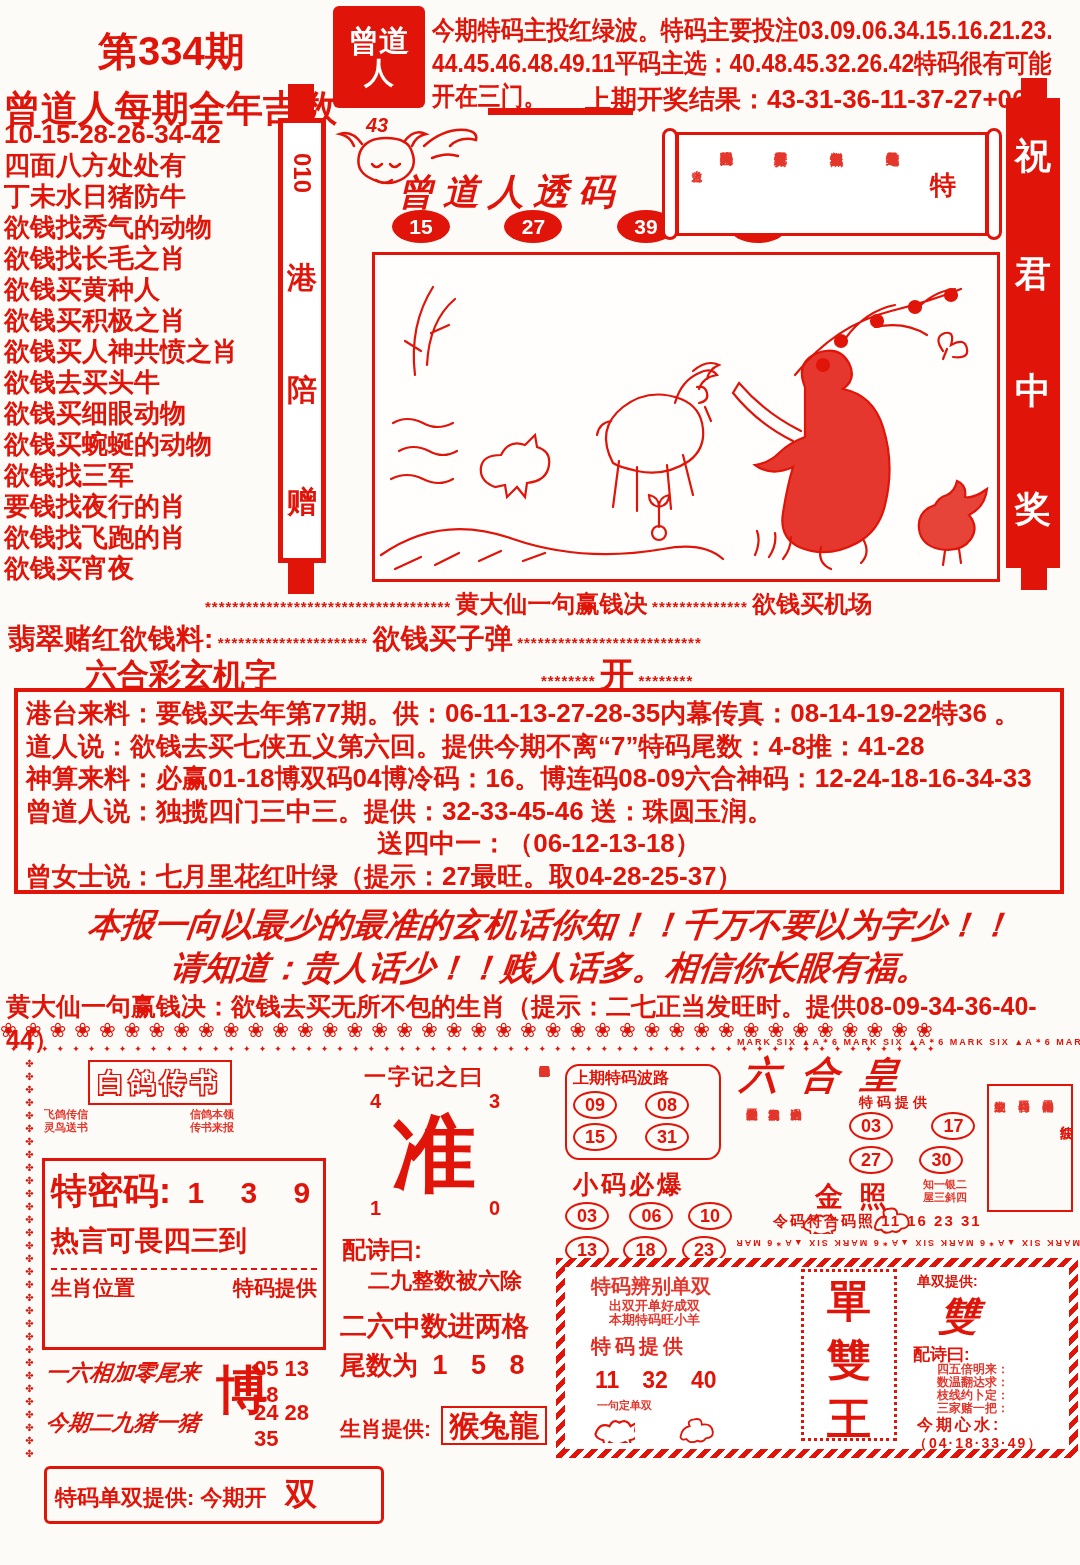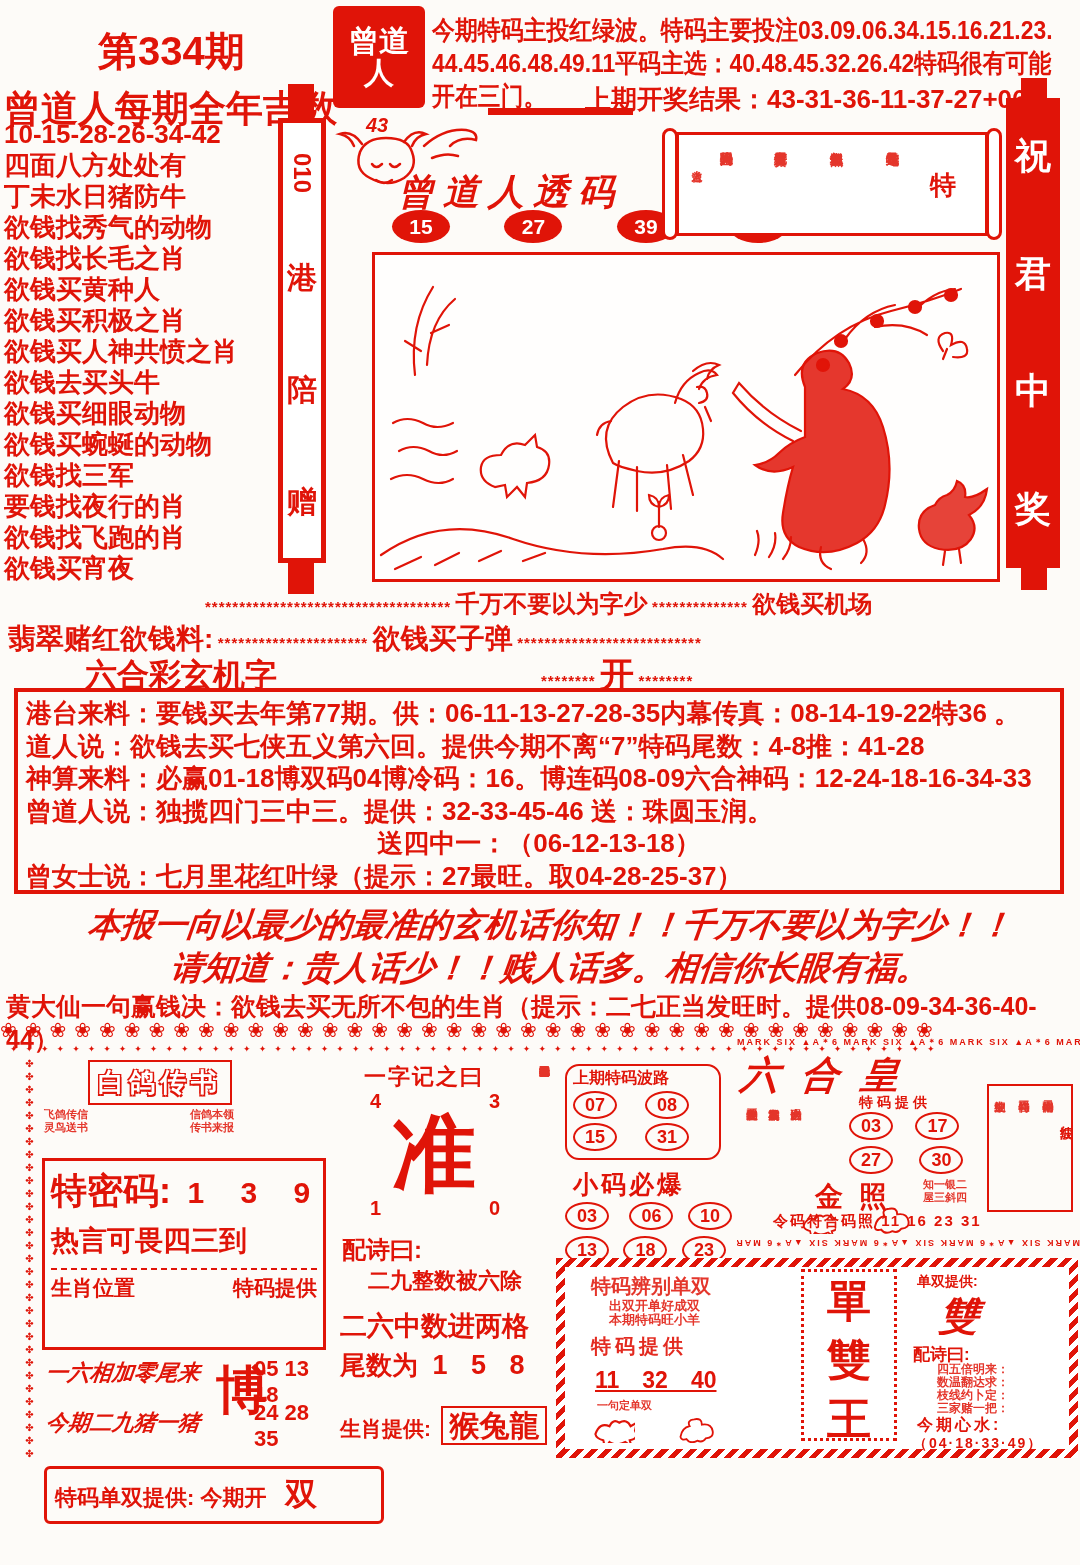--- a/index.html
+++ b/index.html
@@ -153,21 +153,21 @@
         <path d="M560 250 q-18 6 -16 24 q2 16 20 20 q22 4 32 -10 q8 -12 -2 -24 q16 -8 18 -26 q-14 10 -22 8 q2 -12 -8 -16 q-2 10 -10 14 q-8 2 -12 10 z" fill="#e01408" fill-opacity=".8"></path>
         <path d="M570 296 l-2 14 M584 294 l2 14"></path>
 
         <path d="M380 300 q6 -14 2 -24 M394 302 q8 -12 6 -24 M408 304 q8 -10 8 -22"></path>
       </g>
     </svg>
   </div>
 
   <div class="abs" style="left:205px;top:588px;width:870px;white-space:nowrap;">
     <span class="stars">************************************</span>
-    <span class="b" style="font-size:24px;">千万不要以为字少</span>
+    <span class="b" style="font-size:24px;">黄大仙一句赢钱决</span>
     <span class="stars">**************</span>
     <span class="b" style="font-size:24px;">欲钱买机场</span>
   </div>
   <div class="abs" style="left:8px;top:620px;width:1060px;white-space:nowrap;">
     <span class="b" style="font-size:28px;">翡翠赌红欲钱料:</span>
     <span class="stars">**********************</span>
     <span class="b" style="font-size:28px;">欲钱买子弹</span>
     <span class="stars">***************************</span>
   </div>
   <div class="abs" style="left:85px;top:652px;width:990px;white-space:nowrap;">
@@ -248,21 +248,21 @@
       <span class="b" style="font-size:21px;">生肖提供:</span>
       <span class="b" style="font-size:30px;border:2px solid var(--red);padding:1px 6px;margin-left:6px;">猴兔龍</span>
     </div>
   </div>
 
   <div class="abs vtext tiny" style="left:538px;top:1058px;height:396px;font-size:10px;overflow:hidden;">玄机妙算特码生肖波色单双大小尽在六合彩报中每期公开玄机妙算特码生肖波色单双</div>
 
   <div class="abs" style="left:565px;top:1064px;width:168px;height:190px;">
     <div class="abs" style="left:0;top:0;width:156px;height:96px;border:2px solid var(--red);border-radius:14px;padding:2px 6px;">
       <div class="b" style="font-size:16px;">上期特码波路</div>
-      <div style="margin-top:2px;"><span class="circ">07</span><span class="circ" style="margin-left:28px;">08</span></div>
+      <div style="margin-top:2px;"><span class="circ">09</span><span class="circ" style="margin-left:28px;">08</span></div>
       <div style="margin-top:4px;"><span class="circ">15</span><span class="circ" style="margin-left:28px;">31</span></div>
     </div>
     <div class="abs b" style="left:8px;top:104px;font-size:25px;letter-spacing:3px;">小码必爆</div>
     <div class="abs" style="left:0;top:138px;white-space:nowrap;">
       <span class="circ">03</span>
       <span class="circ" style="margin-left:16px;">06</span>
       <span class="circ" style="margin-left:10px;">10</span>
     </div>
     <div class="abs" style="left:0;top:172px;white-space:nowrap;">
       <span class="circ">13</span>
@@ -273,21 +273,21 @@
 
   <div class="abs" style="left:737px;top:1036px;width:343px;height:212px;">
     <div class="abs mark" style="left:0;top:0;width:343px;">MARK SIX ▲A＊6 MARK SIX ▲A＊6 MARK SIX ▲A＊6 MARK SIX ▲A＊6</div>
     <div class="abs brush" style="left:4px;top:14px;font-size:38px;letter-spacing:22px;">六合皇</div>
     <div class="abs vtext tiny" style="left:8px;top:64px;height:130px;">上期特码开红波</div>
     <div class="abs vtext tiny" style="left:30px;top:64px;height:130px;">本期玄机看波路</div>
     <div class="abs vtext tiny" style="left:52px;top:64px;height:130px;">六合金码次次中</div>
     <div class="abs b" style="left:122px;top:58px;font-size:14px;letter-spacing:4px;">特码提供</div>
     <div class="abs" style="left:112px;top:76px;white-space:nowrap;">
       <span class="circ">03</span>
-      <span class="circ" style="margin-left:18px;">17</span>
+      <span class="circ" style="margin-left:34px;">17</span>
     </div>
     <div class="abs" style="left:112px;top:110px;white-space:nowrap;">
       <span class="circ">27</span>
       <span class="circ" style="margin-left:22px;">30</span>
     </div>
     <div class="abs b" style="left:78px;top:142px;font-size:28px;letter-spacing:16px;">金照</div>
     <div class="abs tiny" style="left:186px;top:142px;">
       <div>知一银二</div>
       <div>屋三斜四</div>
     </div>
@@ -314,21 +314,21 @@
   </div>
 
   <div class="abs hatch" style="left:556px;top:1258px;width:522px;height:200px;">
     <div class="hatch-in">
       <div class="abs b" style="left:26px;top:6px;font-size:20px;opacity:.85;">特码辨别单双</div>
       <div class="abs tiny" style="left:44px;top:32px;font-size:13px;line-height:14px;">
         <div>出双开单好成双</div>
         <div>本期特码旺小羊</div>
       </div>
       <div class="abs b" style="left:26px;top:66px;font-size:20px;letter-spacing:4px;opacity:.9;">特码提供</div>
-      <div class="abs b" style="left:30px;top:98px;font-size:23px;text-decoration:underline;">11　32　40</div>
+      <div class="abs b" style="left:30px;top:98px;font-size:23px;">11　32　40</div>
       <div class="abs tiny" style="left:32px;top:132px;">一句定单双</div>
       <div class="abs" style="left:26px;top:146px;">
         <svg width="44" height="30" viewBox="0 0 50 34">
             <path d="M5 24 q5 -14 16 -9 q4 -9 11 -4 q9 -5 13 4 l7 -4 l-2 9 q5 9 -6 11 l2 7 l-7 -5 q-11 5 -18 0 l-5 7 l-2 -9 q-8 -2 -9 -7 z" stroke="#e01408" fill="none" stroke-width="2.4"></path>
           </svg>
       </div>
       <div class="abs" style="left:110px;top:150px;">
         <svg width="40" height="26" viewBox="0 0 50 34">
             <path d="M6 26 q2 -12 12 -14 q-4 -8 6 -9 q10 -2 10 7 q12 -2 14 8 q2 9 -9 10 q-4 6 -11 3 q-9 5 -14 -2 q-7 2 -8 -3 z" stroke="#e01408" fill="none" stroke-width="2.4"></path>
           </svg>

